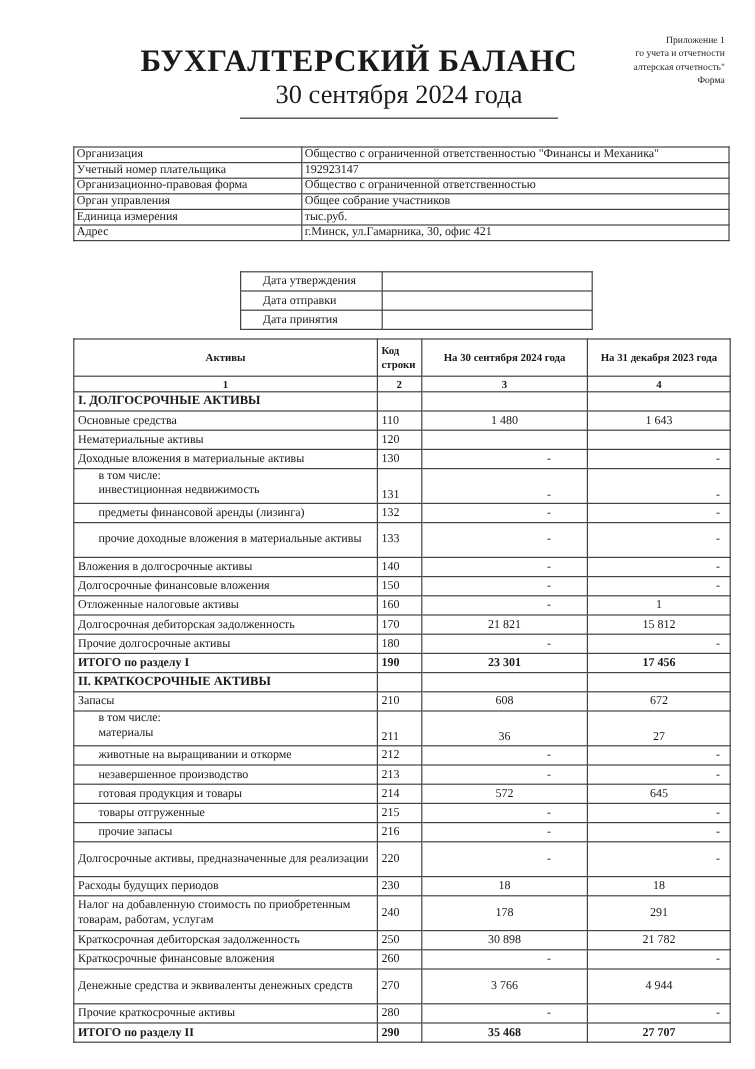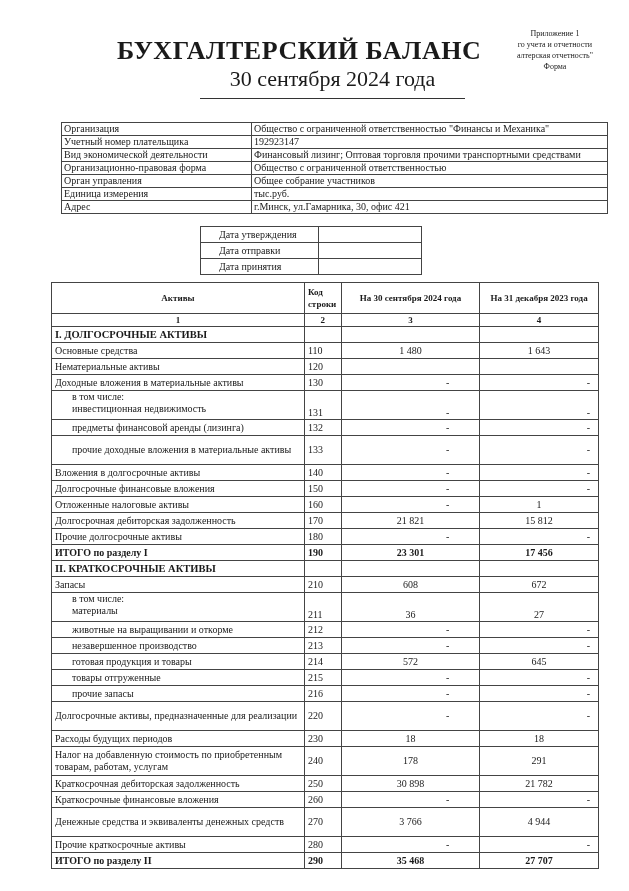--- a/index.html
+++ b/index.html
@@ -10,33 +10,33 @@
   .title {
     position: absolute; left: 0; width: 629px; top: 36px; text-align: left;
     font-weight: bold; font-size: 26px; letter-spacing: 0.5px;
   }
   .title span { position: absolute; left: 117px; white-space: nowrap; }
   .subtitle {
     position: absolute; top: 66px; left: 200px; width: 265px; text-align: center;
     font-size: 22px; border-bottom: 1.5px solid #333; padding-bottom: 6px; line-height: 26px;
   }
   .appendix {
-    position: absolute; top: 28px; right: 36px; text-align: center;
+    position: absolute; top: 28px; right: 25px; text-align: right;
     font-size: 8px; line-height: 11px; color: #222;
   }
   .appendix div { white-space: nowrap; }
   table { border-collapse: collapse; position: absolute; }
   td, th { border: 1px solid #444; padding: 0 3px; font-size: 10px; line-height: 12px; }
   .info { left: 61px; top: 122px; width: 547px; }
   .info td { height: 12px; padding: 0 2px; }
   .info td.k { width: 185px; vertical-align: bottom; }
-  .dates { left: 200px; top: 226px; width: 222px; }
+  .dates { left: 200px; top: 226px; width: 294px; }
   .dates td { height: 15px; }
   .dates td.k { width: 96px; padding-left: 18px; }
-  .main { left: 51px; top: 282px; width: 548px; }
+  .main { left: 61px; top: 282px; width: 548px; }
   .main td { height: 15px; }
   .main th { font-size: 9px; font-weight: bold; height: 30px; }
   .main .c1 { width: 250px; text-align: left; }
   .main .c2 { width: 30px; text-align: left; }
   .main .c3 { width: 118px; }
   .main .c4 { width: 118px; }
   .main td.num { text-align: center; }
   .main td.dash { text-align: right; padding-right: 30px; }
   .main td.dash4 { text-align: right; padding-right: 8px; }
   .main tr.bold td { font-weight: bold; }
@@ -63,24 +63,20 @@
 
 <table class="info">
   <tbody>
       <tr>
         <td class="k">Организация</td>
         <td>Общество с ограниченной ответственностью "Финансы и Механика"</td>
       </tr>
   <tr>
         <td class="k">Учетный номер плательщика</td>
         <td>192923147</td>
-      </tr>
-  <tr>
-        <td class="k">Вид экономической деятельности</td>
-        <td>Финансовый лизинг; Оптовая торговля прочими транспортными средствами</td>
       </tr>
   <tr>
         <td class="k">Организационно-правовая форма</td>
         <td>Общество с ограниченной ответственностью</td>
       </tr>
   <tr>
         <td class="k">Орган управления</td>
         <td>Общее собрание участников</td>
       </tr>
   <tr>

